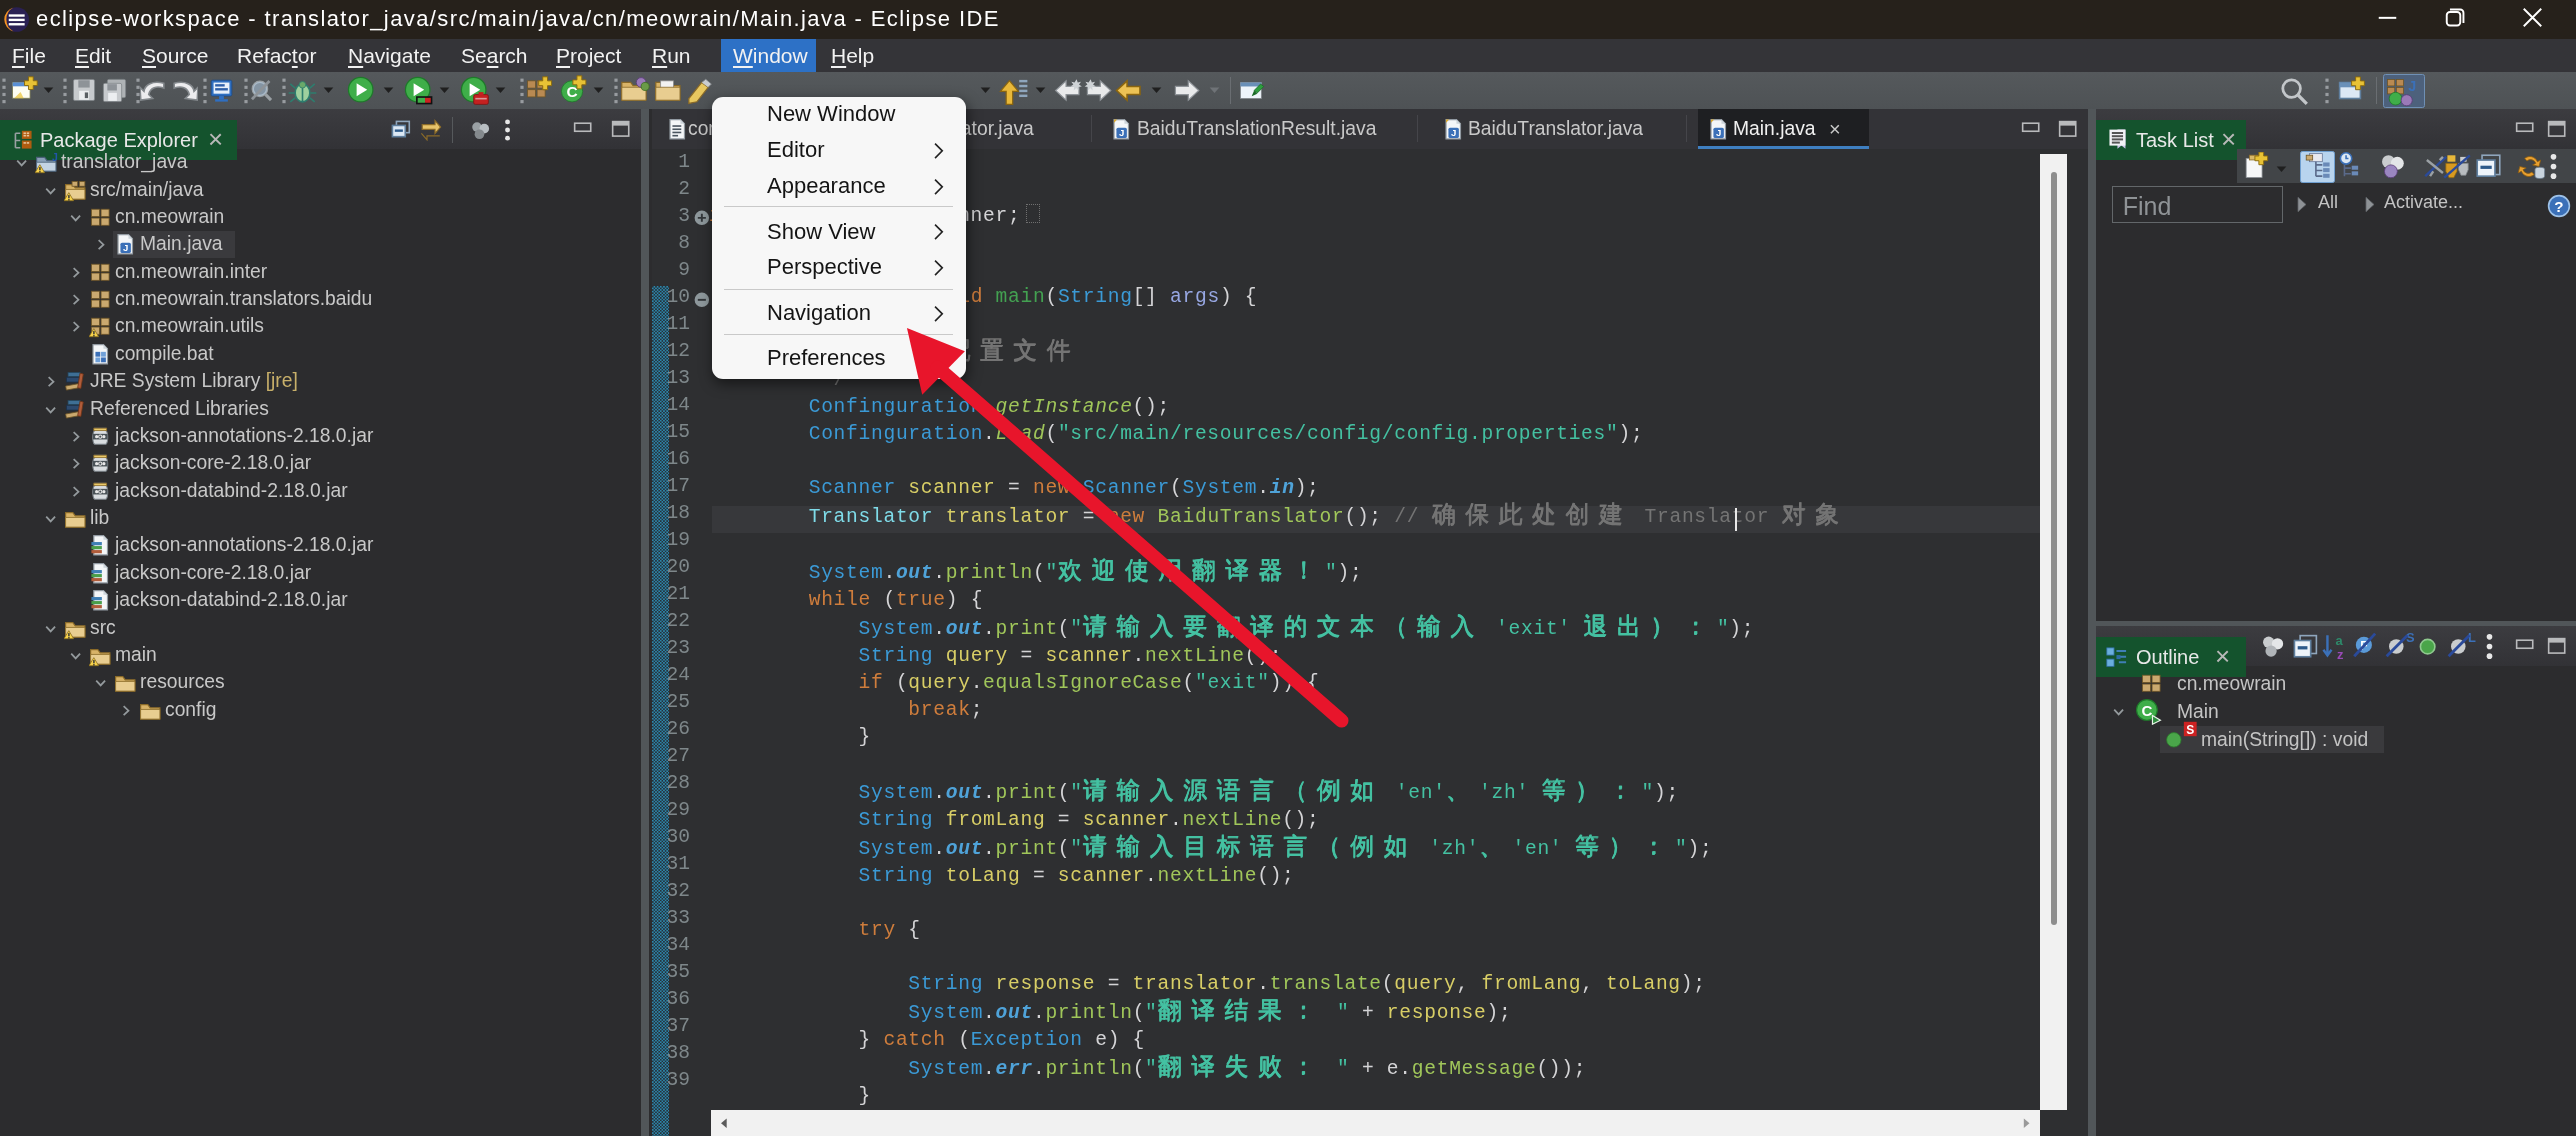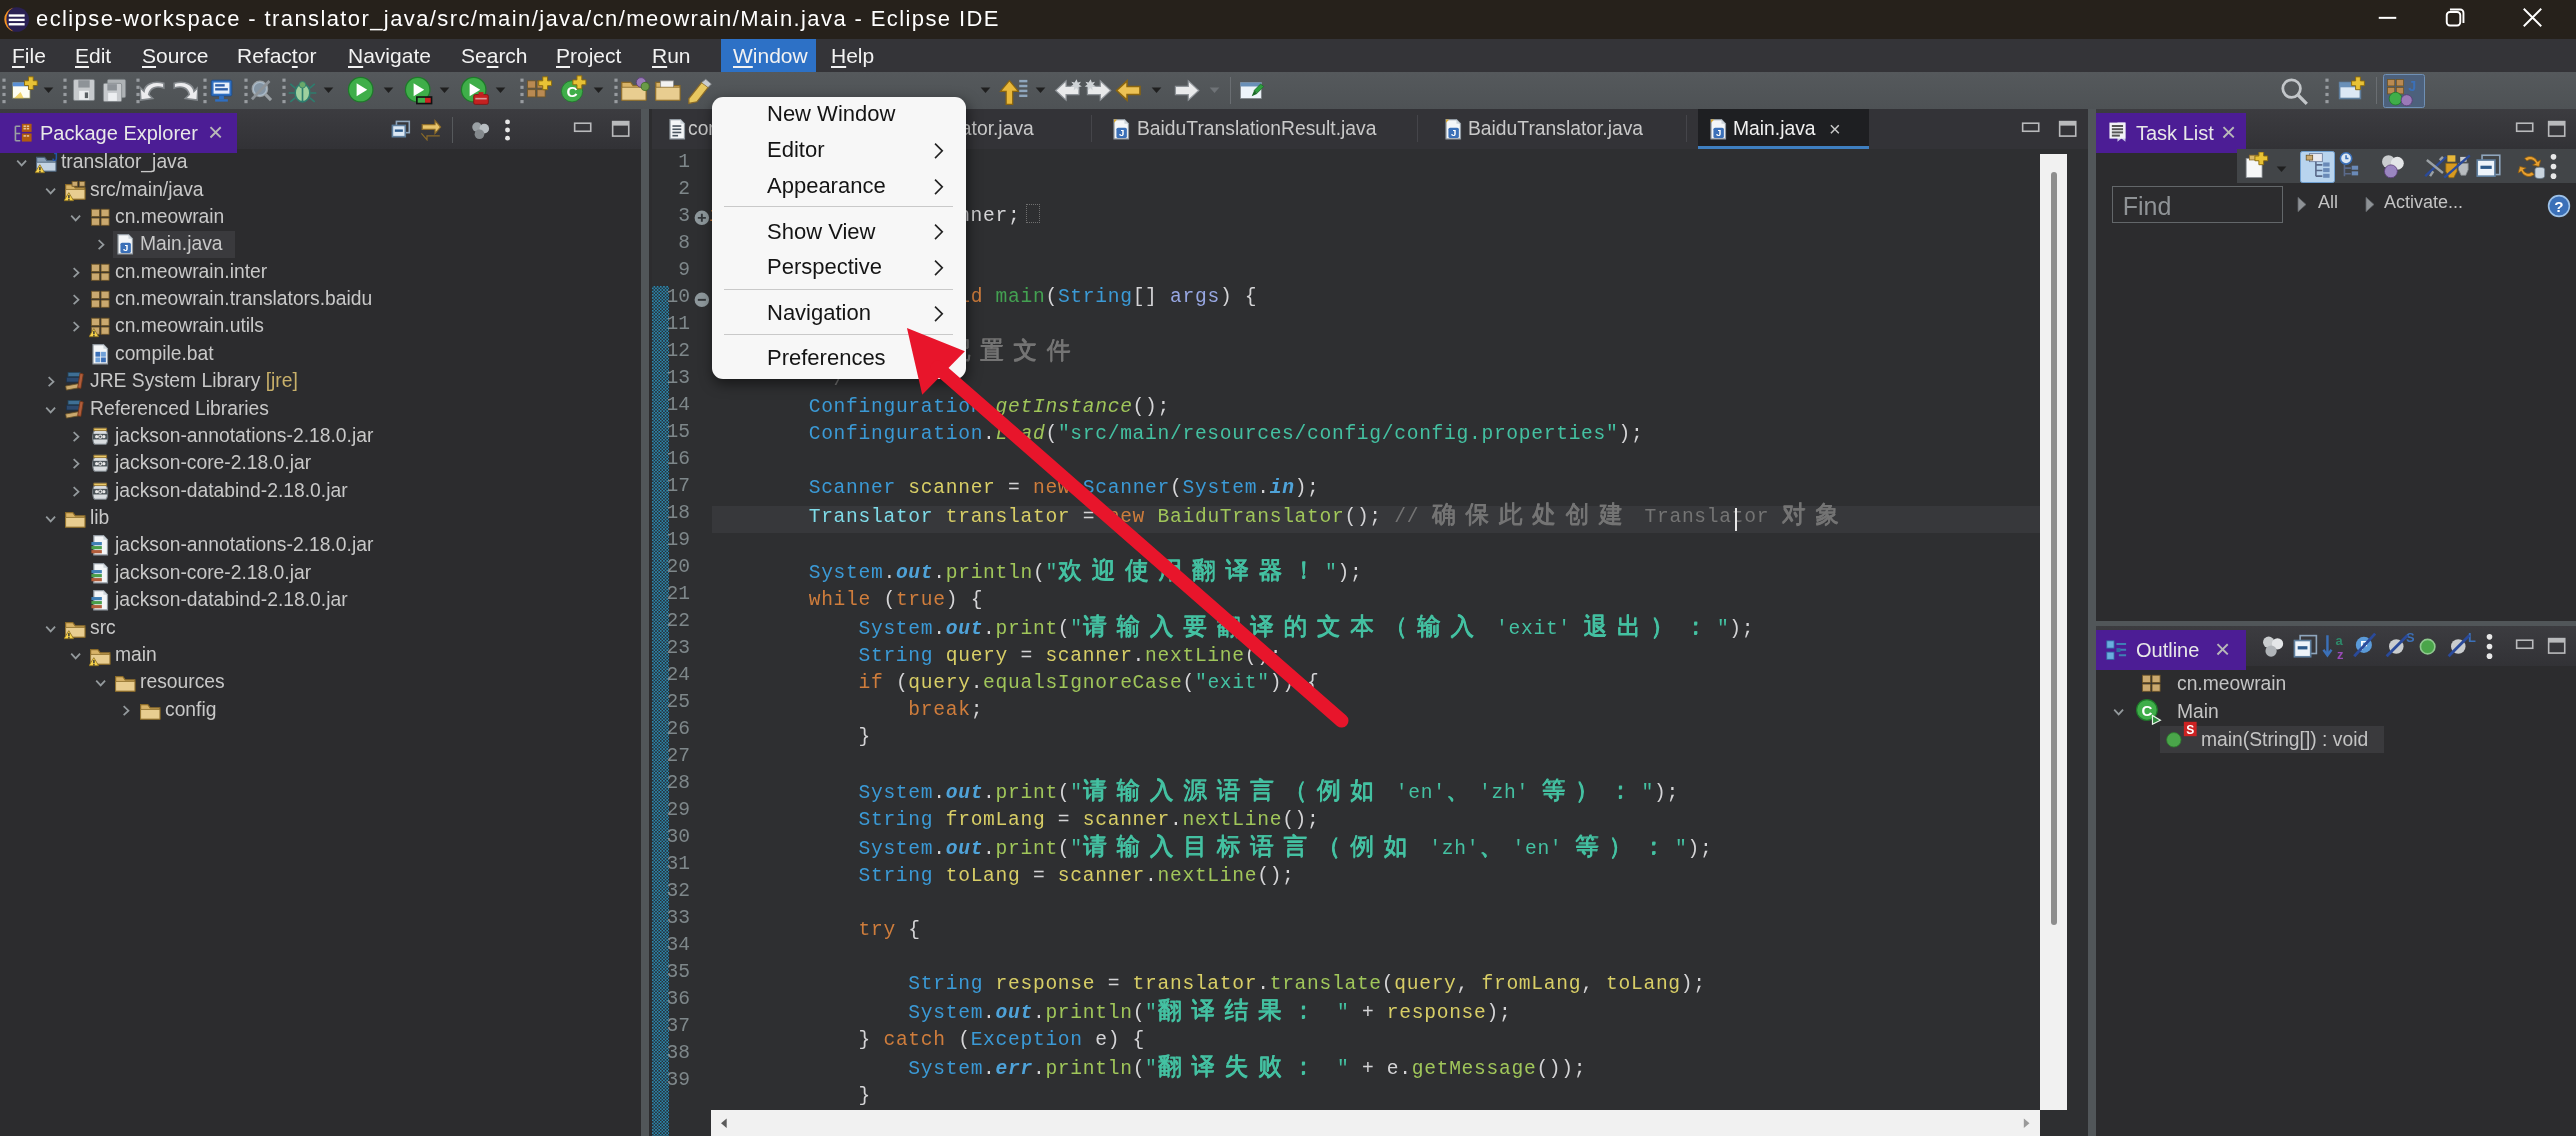--- a/index.html
+++ b/index.html
@@ -12,21 +12,21 @@
 #title-text { position:absolute; left:36px; top:6.4px; color:#ffffff; font-size:22px; letter-spacing:1.4px; }
 #menubar { position:absolute; left:0; top:39px; width:2576px; height:34px; background:#343438; }
 .mi { position:absolute; top:0; height:34px; line-height:34px; color:#f2f2f2; font-size:21px; }
 .mi u { text-decoration-thickness:1.6px; text-underline-offset:3.2px; }
 #mi-window { position:absolute; left:721px; top:0; width:95px; height:34px; background:#2d71c6; }
 #toolbar { position:absolute; left:0; top:72px; width:2576px; height:37px; background:linear-gradient(#55595c,#4e5255); }
 
 
 .panel { position:absolute; background:#2c2c2e; }
 .phead { position:absolute; left:0; top:0; right:0; height:40px; background:linear-gradient(#3c3c40,#323236); }
-.ptab { position:absolute; left:0; top:4px; height:40px; background:#4c1d95; color:#e8e8e8; font-size:20px; }
+.ptab { position:absolute; left:0; top:11px; height:40px; background:#14532d; color:#e8e8e8; font-size:20px; }
 .ptab .lbl { position:relative; top:8.9px; }
 .pclose { color:#b8b8b8; font-size:26px; line-height:21px; }
 
 #pkg { left:0; top:109px; width:641px; height:1027px; }
 #editor { left:652px; top:109px; width:1436px; height:1027px; background:#2e2f31; }
 #tasklist { left:2096px; top:109px; width:480px; height:512px; }
 #outline { left:2096px; top:626px; width:480px; height:510px; }
 .vline { position:absolute; background:#515659; }
 .hline { position:absolute; background:#515659; }
 

